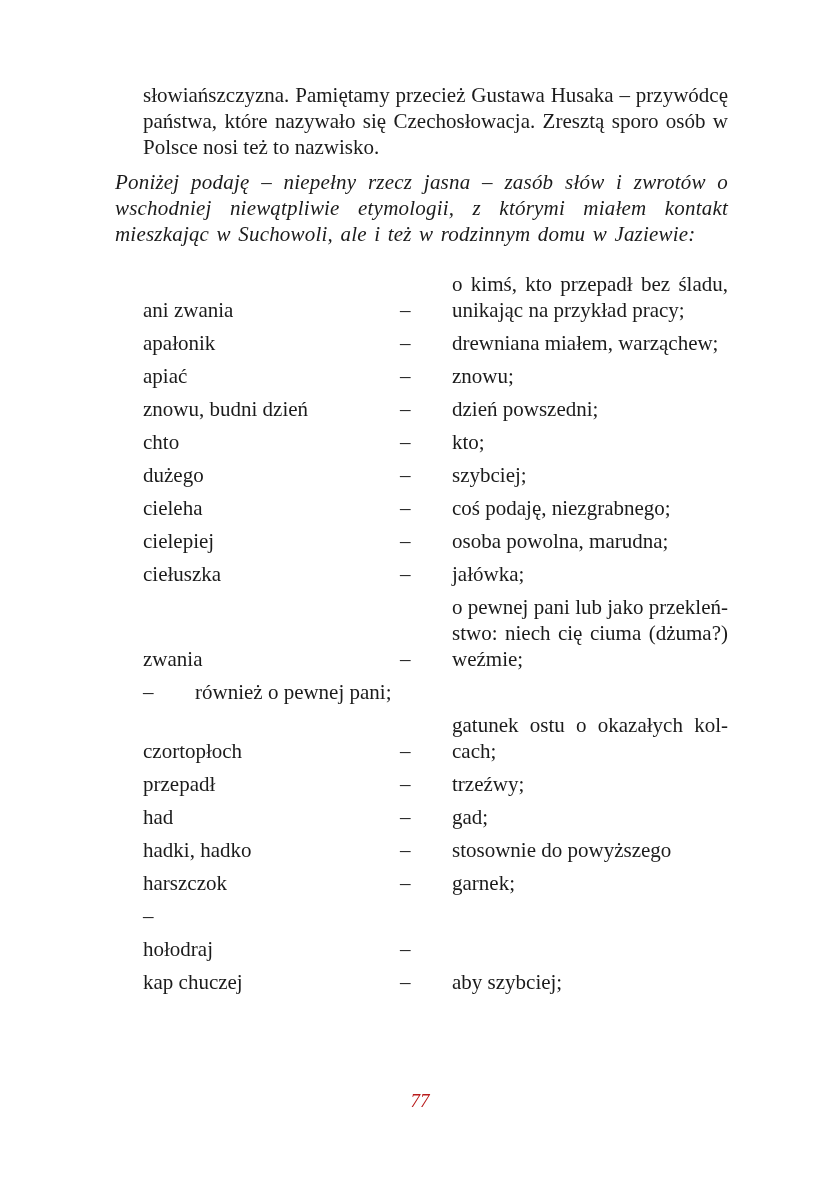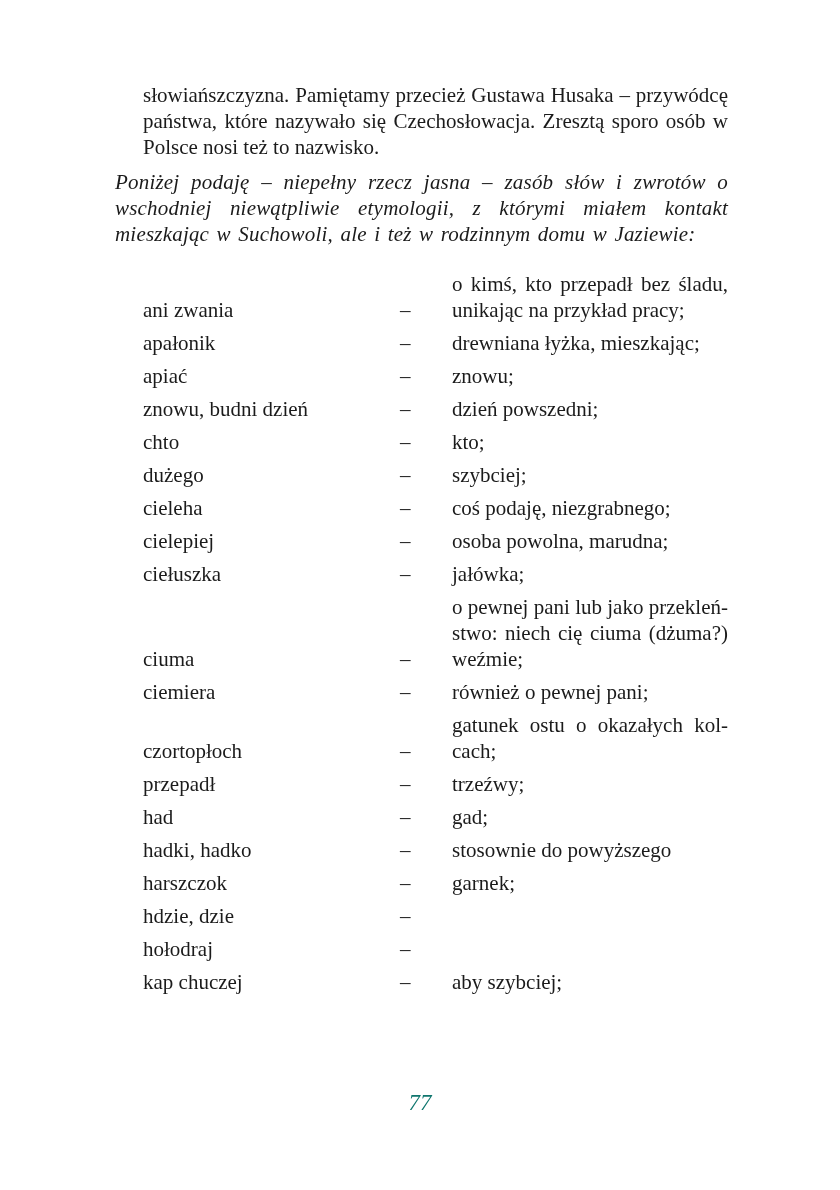--- a/index.html
+++ b/index.html
@@ -58,23 +58,23 @@
     flex: 1 1 auto;
     text-align: justify;
     hyphens: manual;
   }
   .page-number {
     position: absolute;
     left: 0;
     top: 1090px;
     width: 840px;
     text-align: center;
-    font-size: 23px;
+    font-size: 19px;
     font-style: italic;
-    color: #0f766e;
+    color: #b91c1c;
   }
 </style>
 </head>
 <body>
 
 <div class="page">
   <div class="text-block">
 
     <p class="para para-continuation">słowiańszczyzna. Pamiętamy przecież Gustawa Husaka – przywódcę państwa, które nazywało się Czechosłowacja. Zresztą sporo osób w Polsce nosi też to nazwisko.</p>
 
@@ -82,21 +82,21 @@
 
     <div class="glossary">
       <div class="glossary-row">
         <span class="glossary-term">ani zwania</span>
         <span class="glossary-dash">–</span>
         <span class="glossary-def">o kimś, kto przepadł bez śladu, unikając na przykład pracy;</span>
       </div>
       <div class="glossary-row">
         <span class="glossary-term">apałonik</span>
         <span class="glossary-dash">–</span>
-        <span class="glossary-def">drewniana łyżka, mieszkając;</span>
+        <span class="glossary-def">drewniana miałem, warząchew;</span>
       </div>
       <div class="glossary-row">
         <span class="glossary-term">apiać</span>
         <span class="glossary-dash">–</span>
         <span class="glossary-def">znowu;</span>
       </div>
       <div class="glossary-row">
         <span class="glossary-term">znowu, budni dzień</span>
         <span class="glossary-dash">–</span>
         <span class="glossary-def">dzień powszedni;</span>
@@ -120,26 +120,25 @@
         <span class="glossary-term">cielepiej</span>
         <span class="glossary-dash">–</span>
         <span class="glossary-def">osoba powolna, marudna;</span>
       </div>
       <div class="glossary-row">
         <span class="glossary-term">ciełuszka</span>
         <span class="glossary-dash">–</span>
         <span class="glossary-def">jałówka;</span>
       </div>
       <div class="glossary-row">
-        <span class="glossary-term">ciuma</span>
+        <span class="glossary-term">zwania</span>
         <span class="glossary-dash">–</span>
         <span class="glossary-def">o pewnej pani lub jako przekleń­stwo: niech cię ciuma (dżuma?) weźmie;</span>
       </div>
       <div class="glossary-row">
-        <span class="glossary-term">ciemiera</span>
         <span class="glossary-dash">–</span>
         <span class="glossary-def">również o pewnej pani;</span>
       </div>
       <div class="glossary-row">
         <span class="glossary-term">czortopłoch</span>
         <span class="glossary-dash">–</span>
         <span class="glossary-def">gatunek ostu o okazałych kol­cach;</span>
       </div>
       <div class="glossary-row">
         <span class="glossary-term">przepadł</span>
@@ -155,21 +154,20 @@
         <span class="glossary-term">hadki, hadko</span>
         <span class="glossary-dash">–</span>
         <span class="glossary-def">stosownie do powyższego</span>
       </div>
       <div class="glossary-row">
         <span class="glossary-term">harszczok</span>
         <span class="glossary-dash">–</span>
         <span class="glossary-def">garnek;</span>
       </div>
       <div class="glossary-row">
-        <span class="glossary-term">hdzie, dzie</span>
         <span class="glossary-dash">–</span>
       </div>
       <div class="glossary-row">
         <span class="glossary-term">hołodraj</span>
         <span class="glossary-dash">–</span>
       </div>
       <div class="glossary-row">
         <span class="glossary-term">kap chuczej</span>
         <span class="glossary-dash">–</span>
         <span class="glossary-def">aby szybciej;</span>

